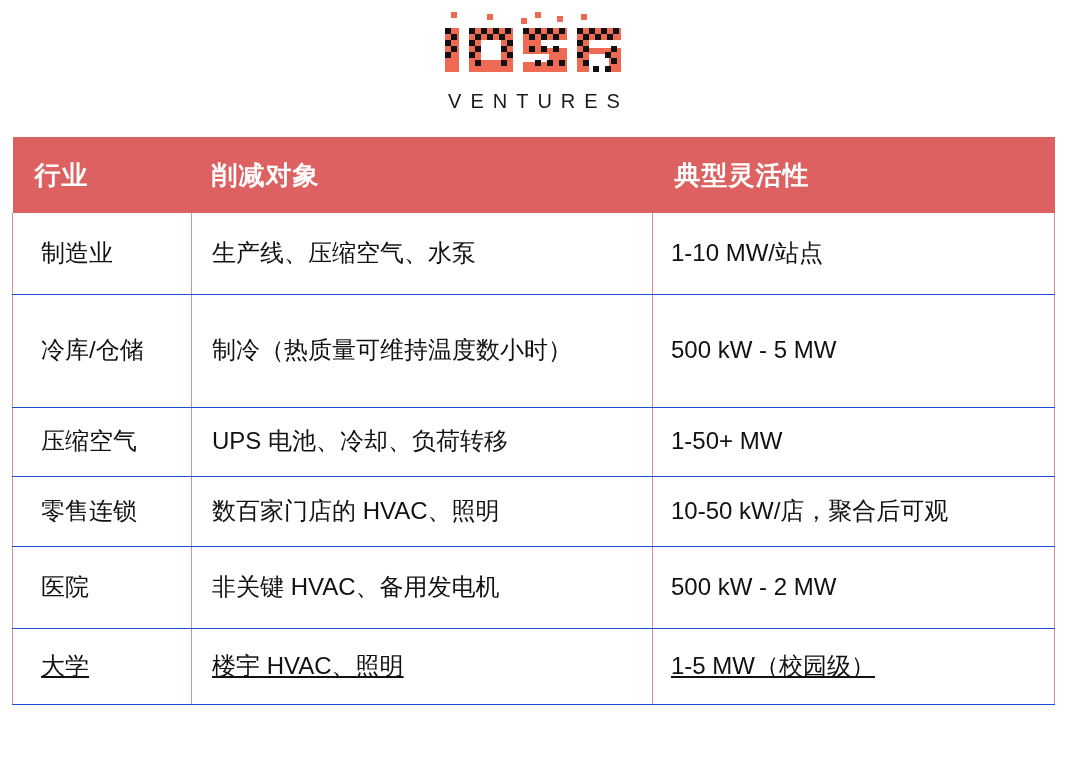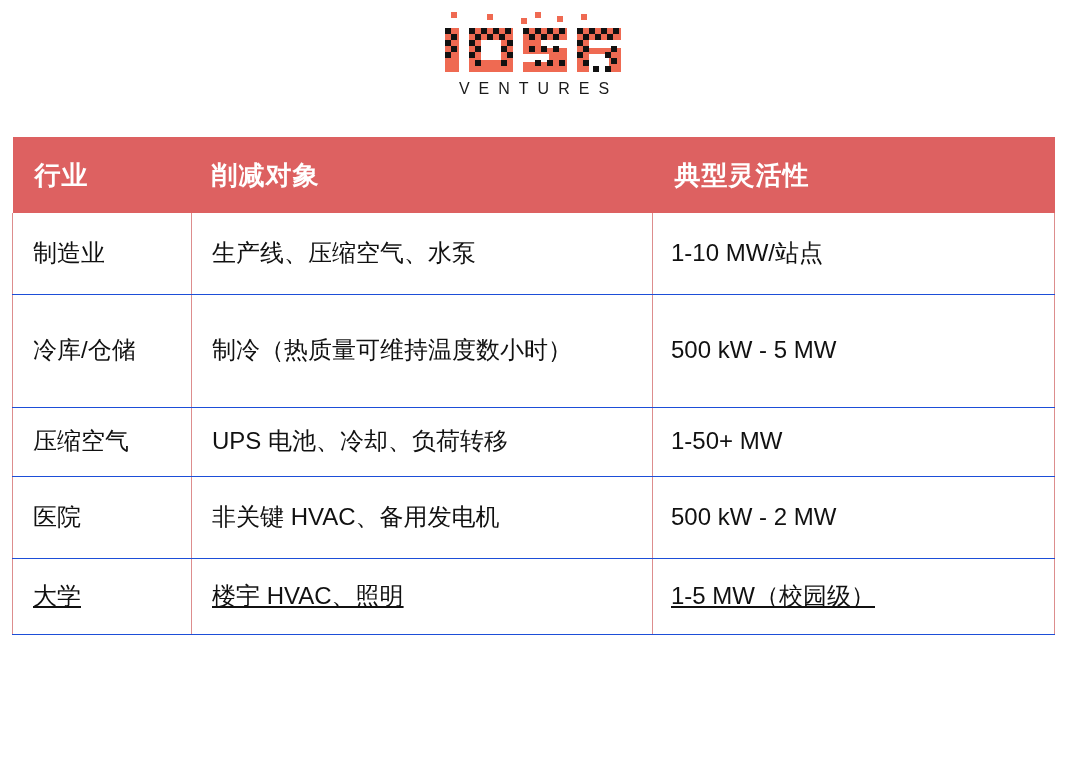--- a/index.html
+++ b/index.html
@@ -20,22 +20,22 @@
     flex-direction: column;
     align-items: center;
   }
   .logo-mark {
     position: relative;
     width: 186px;
     height: 66px;
   }
   .logo-mark svg { display: block; }
   .logo-word {
-    margin-top: 2px;
-    font-size: 16px;
+    margin-top: 12px;
+    font-size: 20px;
     letter-spacing: 9px;
     color: #1a1a1a;
     font-weight: 400;
     text-indent: 9px;
     font-family: "Liberation Sans", "DejaVu Sans", sans-serif;
   }
 
   
   .table-wrap {
     position: absolute;
@@ -70,21 +70,21 @@
 
   tbody td {
     border: 1px solid #1d4ed8;
     font-size: 24px;
     color: #111111;
     padding: 10px 20px 10px 20px;
     vertical-align: middle;
     line-height: 1.42;
     background: #ffffff;
   }
-  tbody td.col-a { padding-left: 20px; }
+  tbody td.col-a { padding-left: 28px; }
   tbody td.col-c { padding-left: 18px; }
   tbody tr td { border-left-color: #dd8d8d; border-right-color:#dd8d8d; }
   tbody tr:first-child td { border-top: none; }
 
   tbody tr.r1 td { height: 81px; }
   tbody tr.r2 td { height: 113px; }
   tbody tr.r3 td { height: 76px; }
   tbody tr.r4 td { height: 69px; }
   tbody tr.r5 td { height: 70px; }
   tbody tr.r6 td { height: 82px; }
@@ -207,20 +207,25 @@
         <tr class="r2">
           <td class="col-a">冷库/仓储</td>
           <td class="col-b">制冷（热质量可维持温度数小时）</td>
           <td class="col-c">500 kW - 5 MW</td>
         </tr>
         <tr class="r4">
           <td class="col-a">压缩空气</td>
           <td class="col-b">UPS 电池、冷却、负荷转移</td>
           <td class="col-c">1-50+ MW</td>
         </tr>
+        <tr class="r5">
+          <td class="col-a">零售连锁</td>
+          <td class="col-b">数百家门店的 HVAC、照明</td>
+          <td class="col-c">10-50 kW/店，聚合后可观</td>
+        </tr>
         <tr class="r6">
           <td class="col-a">医院</td>
           <td class="col-b">非关键 HVAC、备用发电机</td>
           <td class="col-c">500 kW - 2 MW</td>
         </tr>
         <tr class="r7">
           <td class="col-a">大学</td>
           <td class="col-b">楼宇 HVAC、照明</td>
           <td class="col-c">1-5 MW（校园级）</td>
         </tr>

